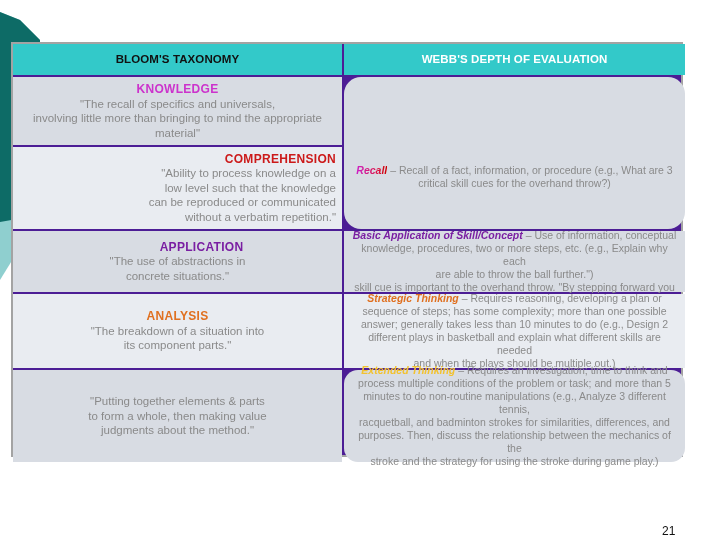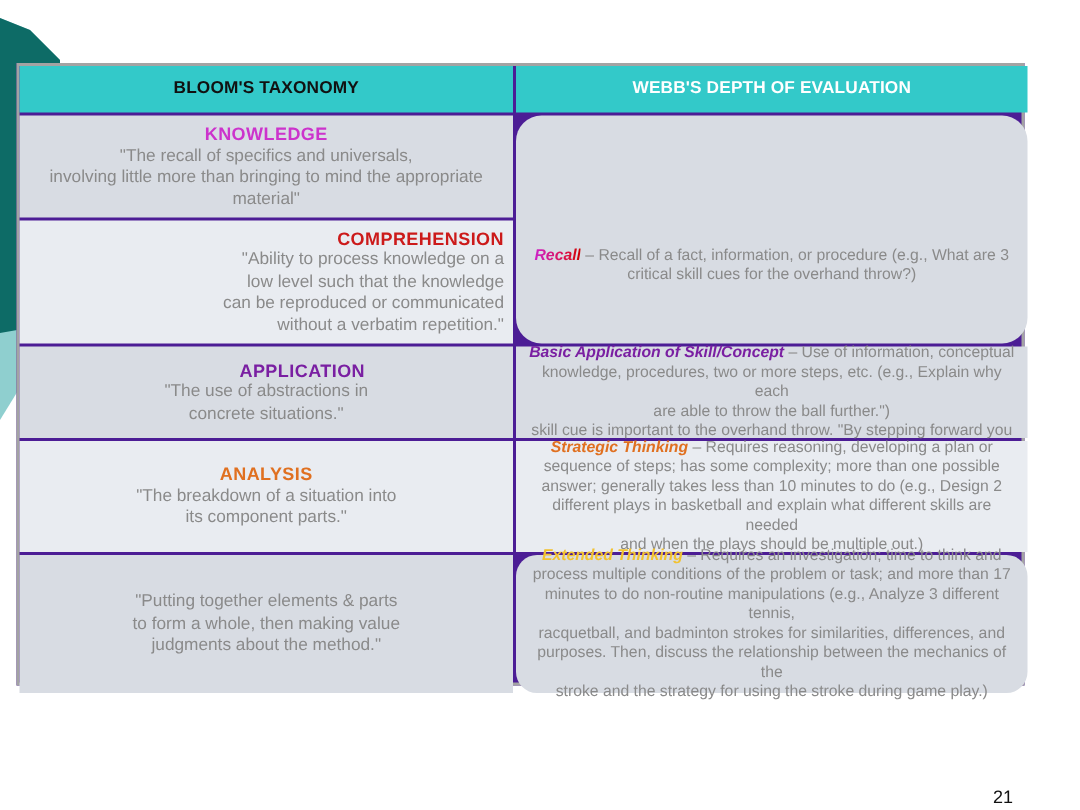--- a/index.html
+++ b/index.html
@@ -135,21 +135,21 @@
     <div>and when the plays should be multiple out.)</div>
   </div>
 
   <div class="cell bg-a r-synthesis">
     <div>"Putting together elements &amp; parts</div>
     <div>to form a whole, then making value</div>
     <div>judgments about the method."</div>
   </div>
   <div class="cell bg-a dok r-extended">
     <div><span class="term t-extended">Extended Thinking</span><span> – Requires an investigation; time to think and</span></div>
-    <div>process multiple conditions of the problem or task; and more than 17</div>
+    <div>process multiple conditions of the problem or task; and more than 5</div>
     <div>minutes to do non-routine manipulations (e.g., Analyze 3 different tennis,</div>
     <div>racquetball, and badminton strokes for similarities, differences, and</div>
     <div>purposes.  Then, discuss the relationship between the mechanics of the</div>
     <div>stroke and the strategy for using the stroke during game play.)</div>
   </div>
 </div>
 
 <div class="page-number">21</div>
 
 </body></html>

